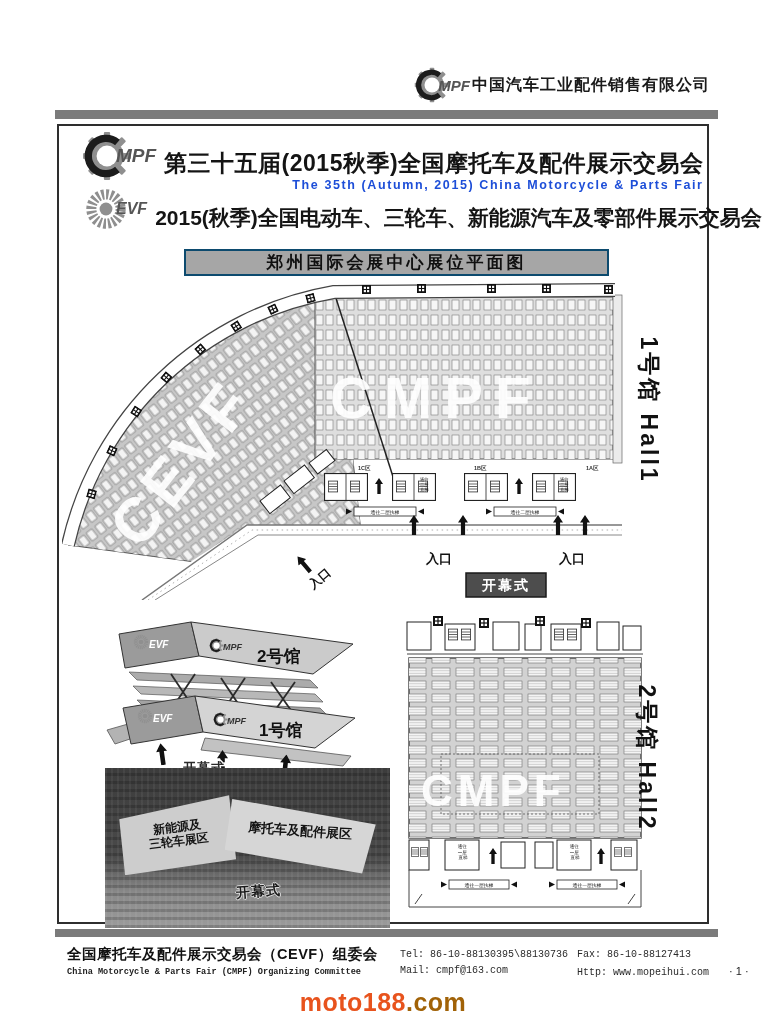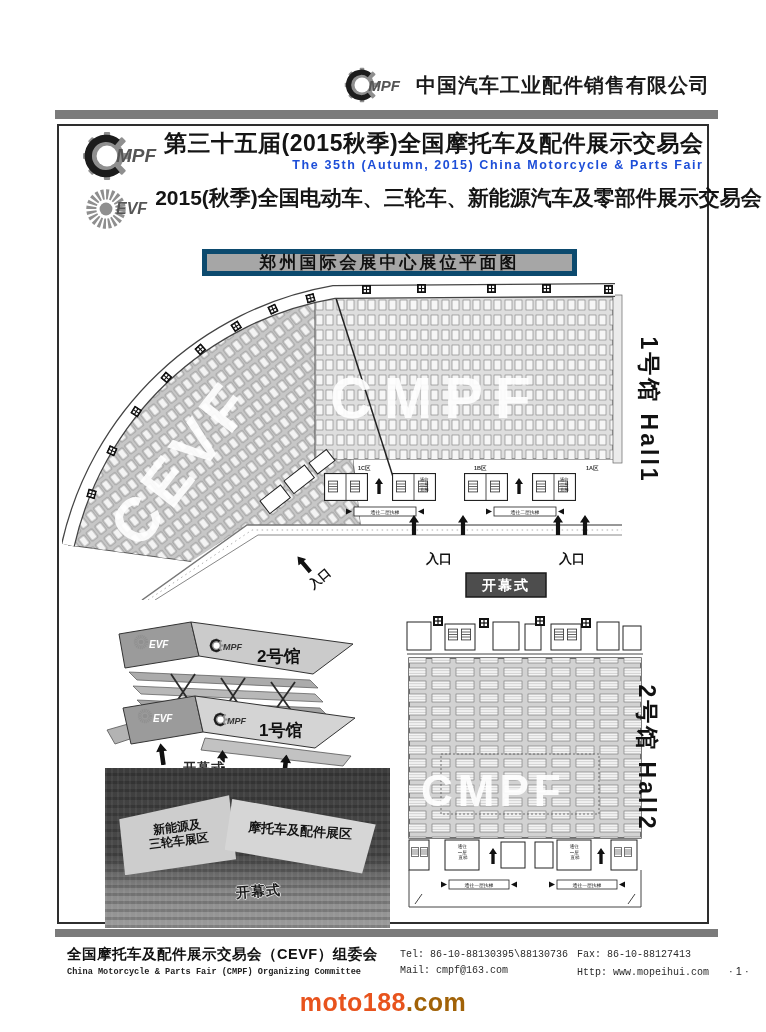--- a/index.html
+++ b/index.html
@@ -4,42 +4,42 @@
 <style>
   * { margin:0; padding:0; box-sizing:border-box; }
   html,body { background:#fff; }
   body { font-family:"Liberation Sans","DejaVu Sans",sans-serif; color:#111; }
   .page { position:relative; width:766px; height:1032px; background:#fff; overflow:hidden; margin:0 auto;border-radius:9px; }
 
   
   .co-header { position:absolute; top:62px; right:56px; height:46px; display:flex; align-items:center; }
   .lockup { position:relative; display:flex; align-items:center; }
   .logo-txt { font-style:italic; font-weight:bold; color:#555; letter-spacing:0; }
-  .co-name { font-size:20px; font-weight:bold; letter-spacing:1px; color:#1a1a1a; margin-left:16px; }
+  .co-name { font-size:16px; font-weight:bold; letter-spacing:1px; color:#1a1a1a; margin-left:2px; }
 
   .bar { position:absolute; left:55px; width:663px; background:#7b7b7b; }
   .bar-top { top:110px; height:9px; }
   .bar-bottom { top:929px; height:8px; }
 
   
   .main-box { position:absolute; left:57px; top:124px; width:652px; height:800px; border:2px solid #2e2e2e; background:#fff; }
 
   
   .title-row { position:absolute; display:flex; align-items:flex-start; }
   .t-cmpf { left:82px; top:131px; }
   .t-evf  { left:84px; top:187px; }
-  .title-col { margin-left:8px; }
+  .title-col { margin-left:8px;margin-top:20px; }
   .zh-title { font-weight:bold; color:#141414; line-height:1.05; }
   .t-cmpf .zh-title { font-size:23px; letter-spacing:0.5px; }
   .t-evf  .zh-title { font-size:21px; letter-spacing:0; }
   .en-title { font-weight:bold; color:#1d4ed8; font-size:12.5px; letter-spacing:1.6px; margin-top:3px;text-align:right; }
 
   
-  .plan-bar { position:absolute; left:202px; top:249px; width:375px; height:27px; background:#a6a6a6;
-              border:5px solid #0c4a6e; display:flex; align-items:center; justify-content:center; }
+  .plan-bar { position:absolute; left:184px; top:249px; width:425px; height:27px; background:#a6a6a6;
+              border:2px solid #0c4a6e; display:flex; align-items:center; justify-content:center; }
   .plan-bar span { font-size:17px; font-weight:bold; letter-spacing:3px; color:#101010; }
 
   
   .hall1-svg { position:absolute; left:62px; top:283px; }
   .hall2-svg { position:absolute; left:405px; top:614px; }
   .b3d-svg   { position:absolute; left:105px; top:612px; }
 
   
   .vlabel { position:absolute; width:44px; }
   .vlabel > span { position:absolute; top:50%; left:50%; transform:translate(-50%,-50%) rotate(90deg);

